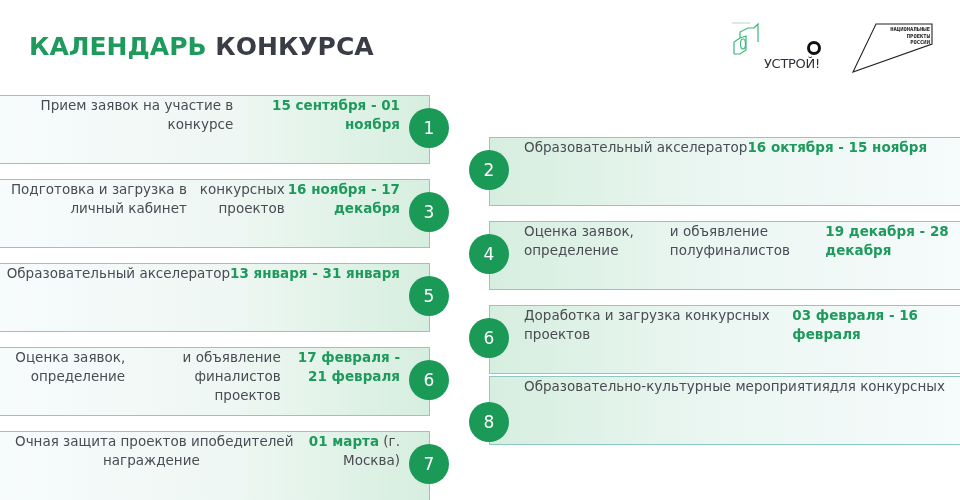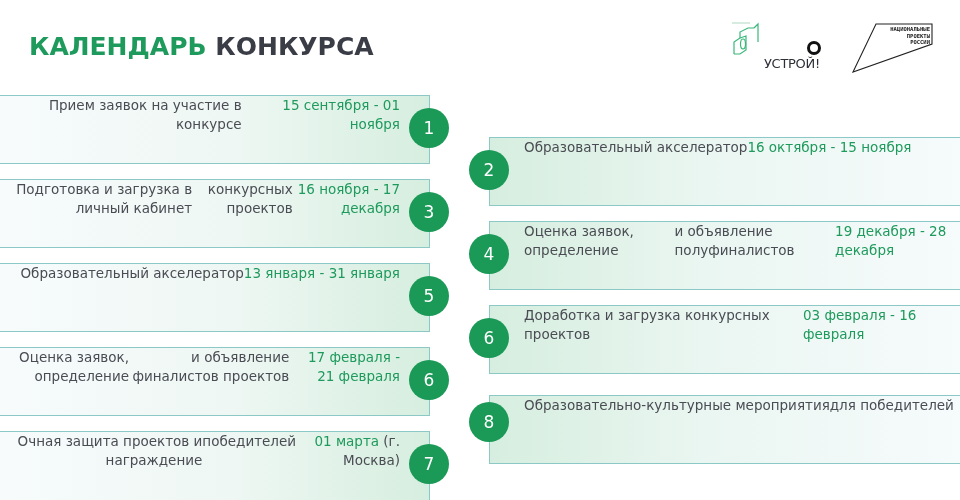--- a/index.html
+++ b/index.html
@@ -32,21 +32,21 @@
       background: linear-gradient(to right, #d6eedf 0%, #eaf6f1 45%, #f6fbfc 100%);
       border-left: 1.5px solid #8cc9c6;
     }
     .txt {
       position: absolute; top: 0; bottom: 0;
       display: flex; justify-content: center;
       font-size: 13.5px; line-height: 19px; color: #4a4c53;
     }
     .box.left .txt { right: 29px; text-align: right; }
     .box.right .txt { left: 34px; text-align: left; }
-    .date { color: #1e9a5c; font-weight: normal; }
+    .date { color: #1e9a5c; font-weight: bold; }
     .note { color: #4a4c53; font-weight: normal; }
 
     .circle {
       position: absolute; width: 40px; height: 40px; border-radius: 50%;
       background: #1a9957; color: #ffffff;
       font-size: 17px; line-height: 40px; text-align: center;
       font-family: "DejaVu Sans", sans-serif;
       transform: translate(-50%, -50%);
       z-index: 2;
     }
@@ -152,24 +152,24 @@
 
 <div class="box left" style="top:347px">
   <div class="txt">
     <div>Оценка заявок, определение</div>
     <div>и объявление финалистов проектов</div>
     <div><span class="date">17 февраля - 21 февраля</span></div>
   </div>
 </div>
 <div class="circle" style="left:429px;top:380px">6</div>
 
-<div class="box right" style="top:395px">
+<div class="box right" style="top:376px">
   <div class="txt">
     <div>Образовательно-культурные мероприятия</div>
-    <div>для победителей</div>
+    <div>для конкурсных</div>
   </div>
 </div>
 <div class="circle" style="left:489px;top:422px">8</div>
 
 <div class="box left" style="top:431px;border-bottom:none;height:69px">
   <div class="txt">
     <div>Очная защита проектов и награждение</div>
     <div>победителей</div>
     <div><span class="date">01 марта</span><span class="note"> (г. Москва)</span></div>
   </div>

